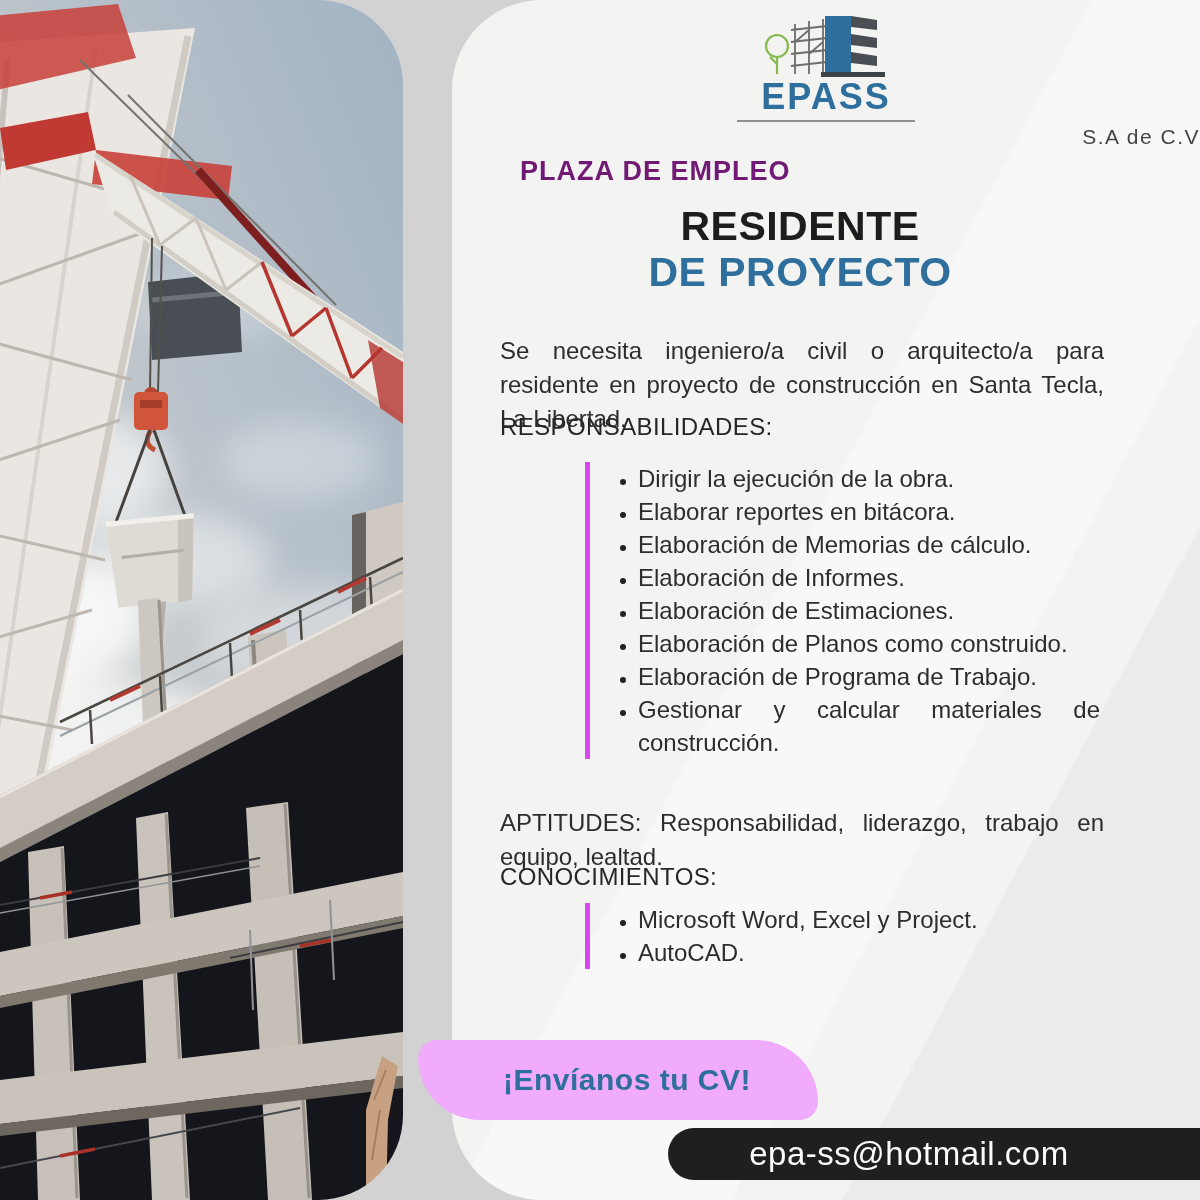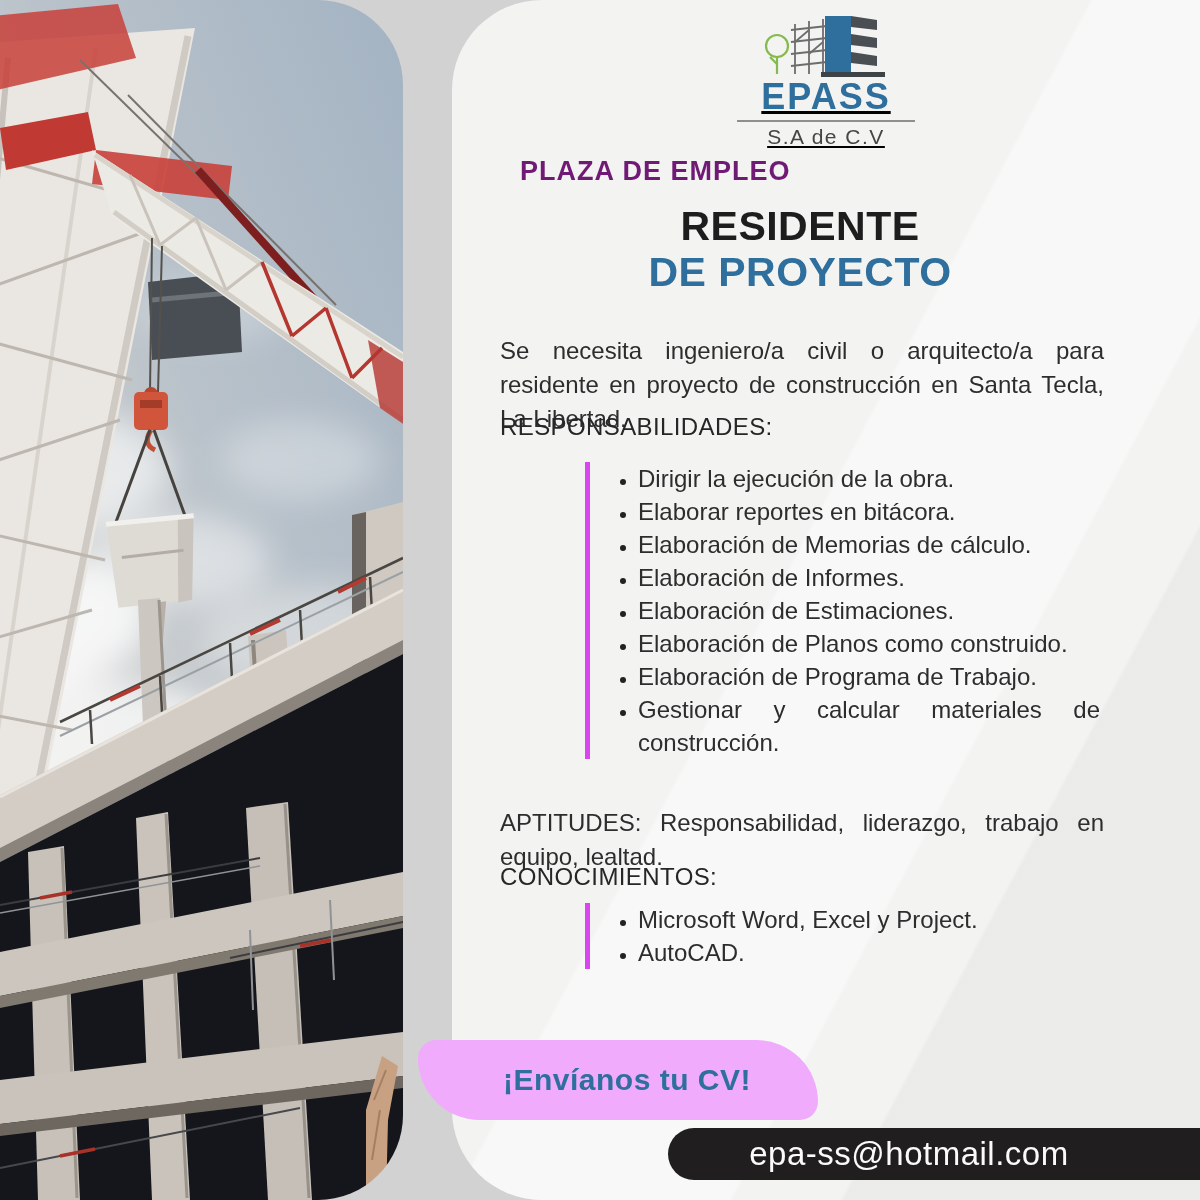--- a/index.html
+++ b/index.html
@@ -14,25 +14,25 @@
 
   
   .panel{position:absolute;left:452px;top:0;width:748px;height:1200px;
          background:#f3f3f2;border-radius:90px 0 0 90px;overflow:hidden;}
   .panel::before{content:"";position:absolute;inset:0;pointer-events:none;
     background:
       linear-gradient(118deg, rgba(255,255,255,0) 46%, rgba(255,255,255,.45) 46.3%, rgba(255,255,255,.45) 66%, rgba(255,255,255,0) 66.3%),
       linear-gradient(118deg, rgba(0,0,0,0) 74%, rgba(0,0,0,.03) 74.3%, rgba(0,0,0,.03) 100%);}
 
   
-  .logo{position:absolute;top:12px;left:0;width:100%;text-align:center;text-decoration:underline;}
+  .logo{position:absolute;top:12px;left:0;width:100%;text-align:center;}
   .logo-icon{display:block;margin:0 auto;}
   .logo-name{font-size:36px;font-weight:700;letter-spacing:2px;color:#2f6f9d;line-height:1.05;}
   .logo-rule{width:178px;height:0;border-top:2px solid #8f8f8f;margin:4px auto 3px auto;}
-  .logo-sub{font-size:21px;color:#454545;letter-spacing:1.5px;}
+  .logo-sub{font-size:21px;color:#454545;letter-spacing:1.5px;text-align:right;}
 
   .kicker{position:absolute;top:156px;left:68px;font-size:27px;font-weight:600;
           letter-spacing:1px;color:#701a75;line-height:30px;}
 
   .title{position:absolute;top:203px;left:48px;width:600px;text-align:center;
          font-weight:800;font-size:41px;line-height:46px;letter-spacing:.5px;}
   .title .t1{color:#1d1d1d;}
   .title .t2{color:#2f6f9d;}
 
   .intro{position:absolute;top:310px;left:48px;width:604px;font-size:24px;

